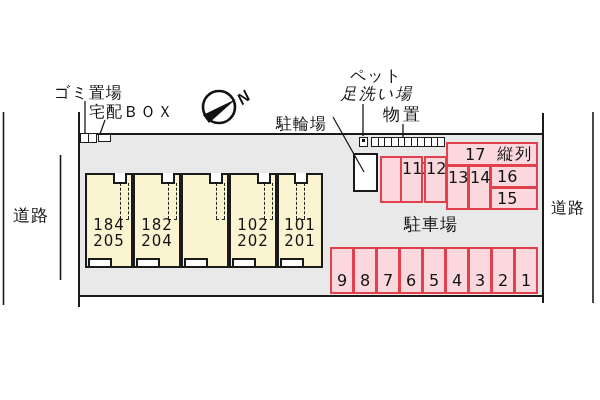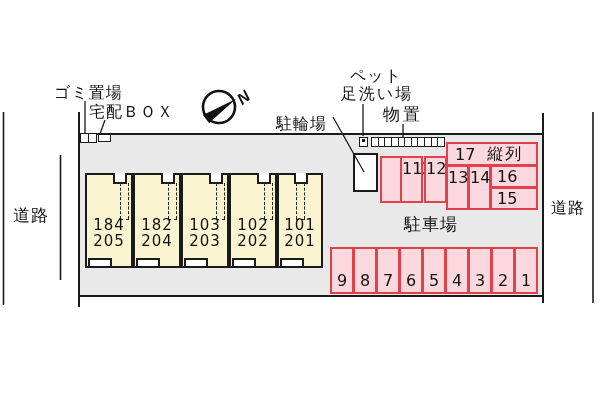--- a/index.html
+++ b/index.html
@@ -39,21 +39,21 @@
     font-family:"DejaVu Sans",sans-serif;
   }
   
   .space {
     position:absolute; background:#fbd8dd; border:2px solid #e0414d;
     font-family:"DejaVu Sans",sans-serif; font-size:16px; color:#111;
   }
   .space .num-top { position:absolute; top:1px; width:100%; text-align:center; }
   .space .num-bottom { position:absolute; bottom:2px; width:100%; text-align:center; }
   .space .num-left { position:absolute; left:5px; top:50%; transform:translateY(-52%); }
-  .space17-inner { display:flex; align-items:center; height:100%; padding-left:7px; }
+  .space17-inner { display:flex; align-items:center; height:100%; padding-left:17px; }
   .space17-inner .tandem { margin-left:12px; font-size:16px; letter-spacing:2px; font-family:"Liberation Sans",sans-serif; }
   
   .white-box { position:absolute; background:#fff; border:2px solid #1a1a1a; }
   .storage { position:absolute; left:371px; top:137px; width:74px; height:10px; background:#fff; border:1.5px solid #1a1a1a; display:flex; }
   .storage .cell { flex:1; border-left:1.5px solid #1a1a1a; }
   .storage .cell:first-child { border-left:none; }
   svg.overlay { position:absolute; left:0; top:0; z-index:6; pointer-events:none; }
 </style>
 </head>
 <body>
@@ -62,21 +62,21 @@
 
   <div class="site"></div>
 
   <div class="jp-label" style="left:13px; top:207px; font-size:17px;">道路</div>
   <div class="jp-label" style="left:551px; top:199px;">道路</div>
 
   <div class="jp-label" style="left:54px; top:84px;">ゴミ置場</div>
   <div class="jp-label" style="left:89px; top:103px;">宅配ＢＯＸ</div>
   <div class="jp-label" style="left:276px; top:115px;">駐輪場</div>
   <div class="jp-label" style="left:347px; top:67px; width:58px; text-align:center;">ペット</div>
-  <div class="jp-label" style="left:338px; top:85px; width:78px; text-align:center; letter-spacing:2px;">足洗い場</div>
+  <div class="jp-label" style="left:338px; top:85px; width:78px; text-align:center; letter-spacing:2px;font-style:italic;">足洗い場</div>
   <div class="jp-label" style="left:383px; top:106px; font-size:17px; letter-spacing:3px;">物置</div>
   <div class="jp-label" style="left:404px; top:216px; font-size:17px;">駐車場</div>
 
   <div class="white-box" style="left:80px; top:133px; width:17px; height:10px; border-width:1.5px;">
     <div style="position:absolute; left:7px; top:0; width:0; height:100%; border-left:1.5px solid #1a1a1a;"></div>
   </div>
   <div class="white-box" style="left:98px; top:134px; width:13px; height:8px; border-width:1.5px;"></div>
 
   <div class="white-box" style="left:359px; top:137px; width:9px; height:10px; border-width:1.5px;">
     <div style="position:absolute; left:1.5px; top:0.5px; width:3px; height:3.5px; background:#111;"></div>
@@ -119,24 +119,20 @@
         <div>182</div>
         <div>204</div>
       </div>
   </div>
   <div class="unit" style="left:181px; width:48px;">
     <div class="notch" style="left:26px; width:14px;"></div>
     <div class="dash-v" style="left:33px;"></div>
     <div class="dash-v" style="left:41px;"></div>
     <div class="dash-h" style="left:33px; width:9px;"></div>
     <div class="porch"></div>
-    <div class="rooms">
-        <div>103</div>
-        <div>203</div>
-      </div>
   </div>
   <div class="unit" style="left:229px; width:48px;">
     <div class="notch" style="left:26px; width:14px;"></div>
     <div class="dash-v" style="left:33px;"></div>
     <div class="dash-v" style="left:41px;"></div>
     <div class="dash-h" style="left:33px; width:9px;"></div>
     <div class="porch"></div>
     <div class="rooms">
         <div>102</div>
         <div>202</div>

